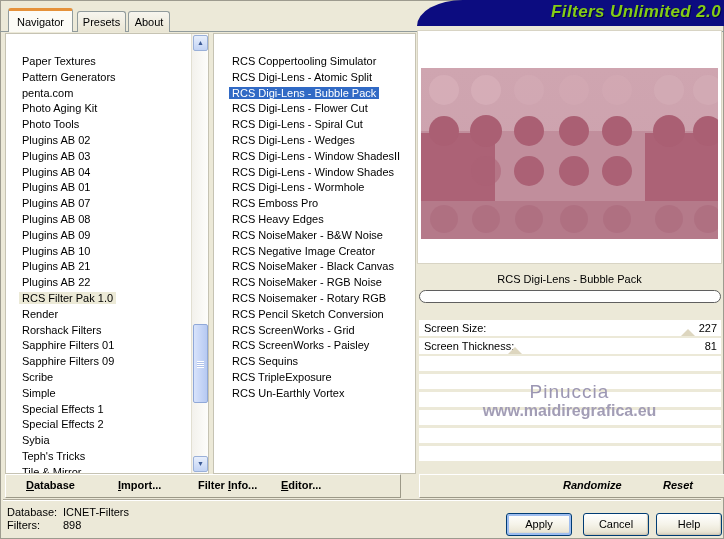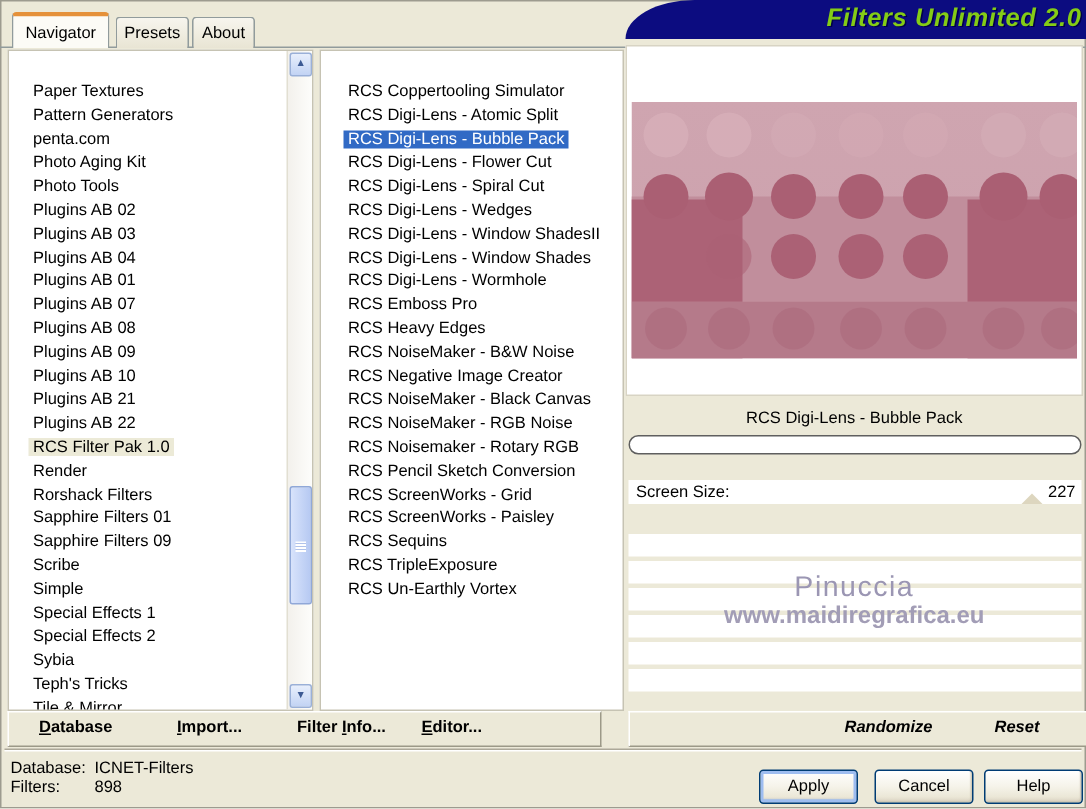--- a/index.html
+++ b/index.html
@@ -227,20 +227,25 @@
   </div>
 
   <div id="flt-name">RCS Digi-Lens - Bubble Pack</div>
   <div id="progress"></div>
 
   <div class="srow" style="top:320px">
     <span class="lbl">Screen Size:</span>
     <span class="val">227</span>
     <div class="tri" style="left: calc(89.0196% - 7px);"></div>
   </div>
+  <div class="srow" style="top:338px">
+    <span class="lbl">Screen Thickness:</span>
+    <span class="val">81</span>
+    <div class="tri" style="left: calc(31.7647% - 7px);"></div>
+  </div>
   <div class="srow empty" style="top:356px"></div>
   <div class="srow empty" style="top:374px"></div>
   <div class="srow empty" style="top:392px"></div>
   <div class="srow empty" style="top:410px"></div>
   <div class="srow empty" style="top:428px"></div>
   <div class="srow empty" style="top:446px"></div>
 
   <div id="wm">
     <div class="big">Pinuccia</div>
     <div class="url">www.maidiregrafica.eu</div>

